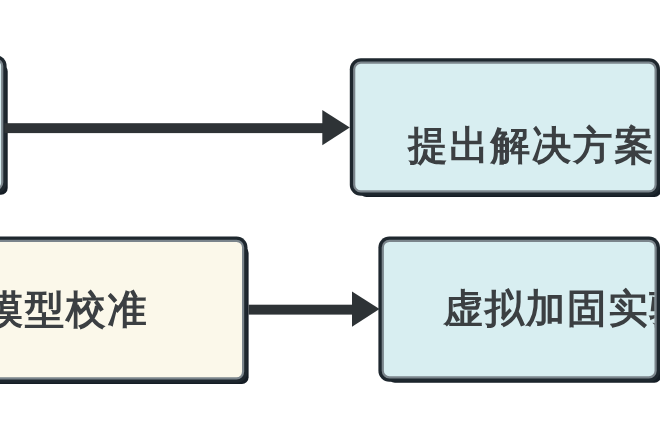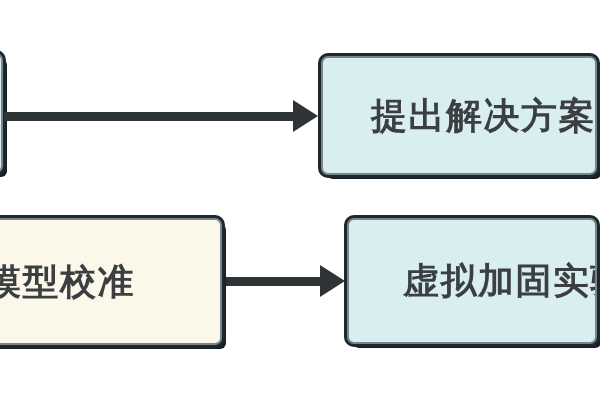--- a/index.html
+++ b/index.html
@@ -25,21 +25,21 @@
     top:50%;
     transform:translateY(-50%);
     white-space:nowrap;
     font-size:36px;
     font-weight:600;
     letter-spacing:1.5px;
     color:#3b3f42;
   }
   .node-left-partial{left:-115px;top:53px;width:118px;height:120px;background:#d8eef1;}
   .node-propose{left:321px;top:56px;width:276px;height:119px;}
-  .node-propose .lbl{left:48px;}
+  .node-propose .lbl{left:48px;margin-top:17px;}
   .node-calibration{left:-43px;top:218px;width:265px;height:127px;background:#fbf8ea;}
   .node-calibration .lbl{left:26px;}
   .node-virtual{left:347px;top:218px;width:250px;height:126px;}
   .node-virtual .lbl{left:54px;}
   
   .edge-line{
     position:absolute;
     height:9px;
     background:#2e3336;
   }

